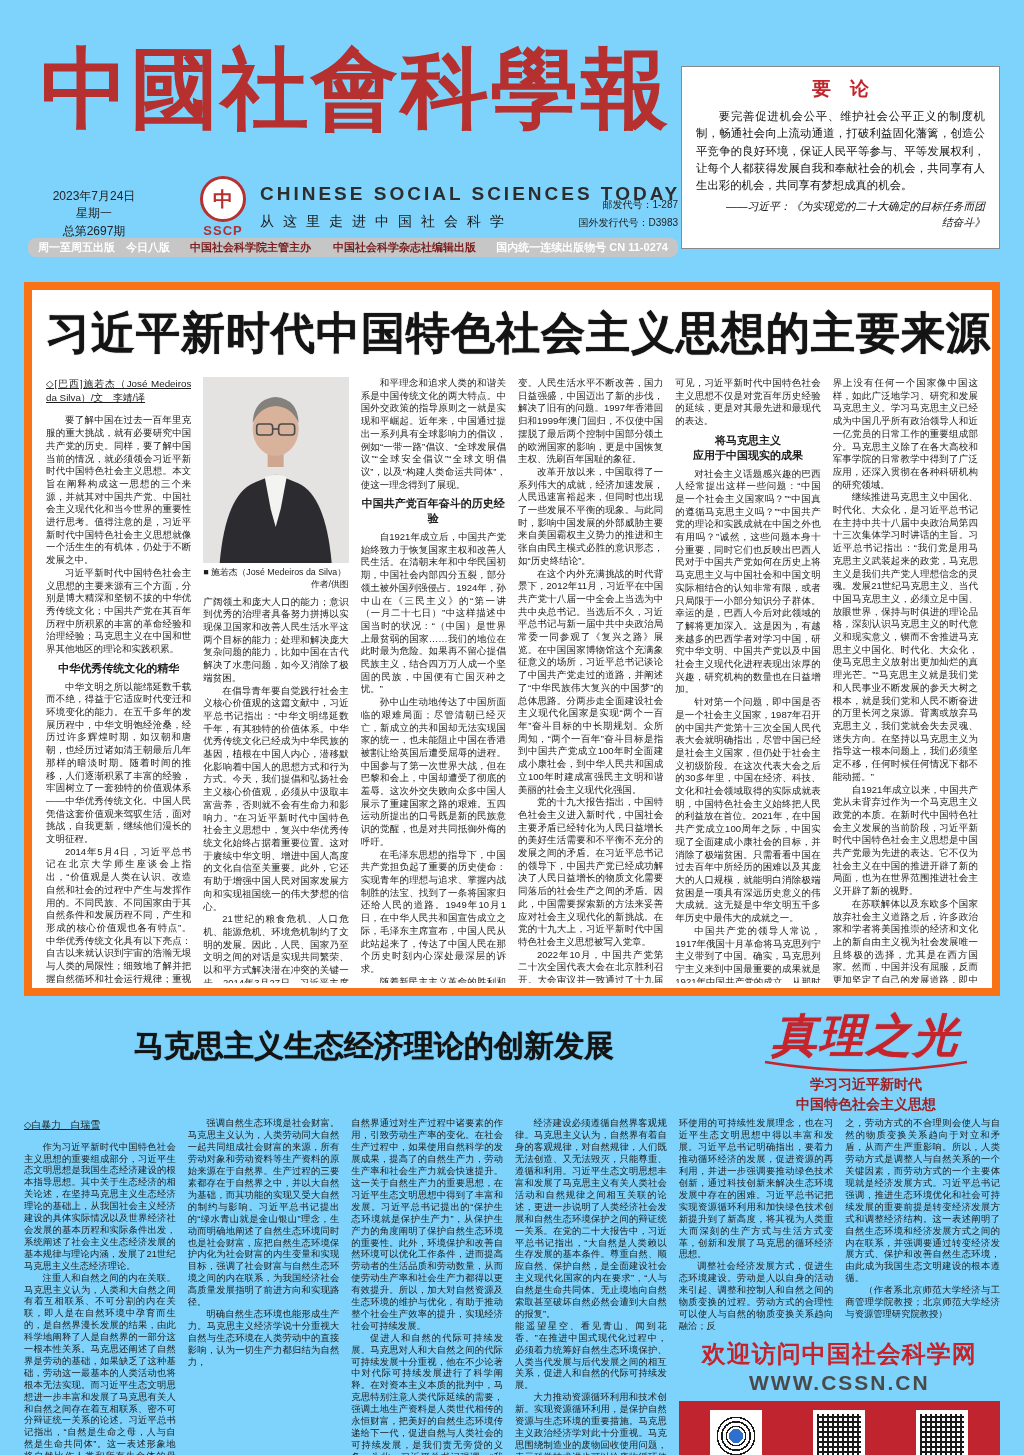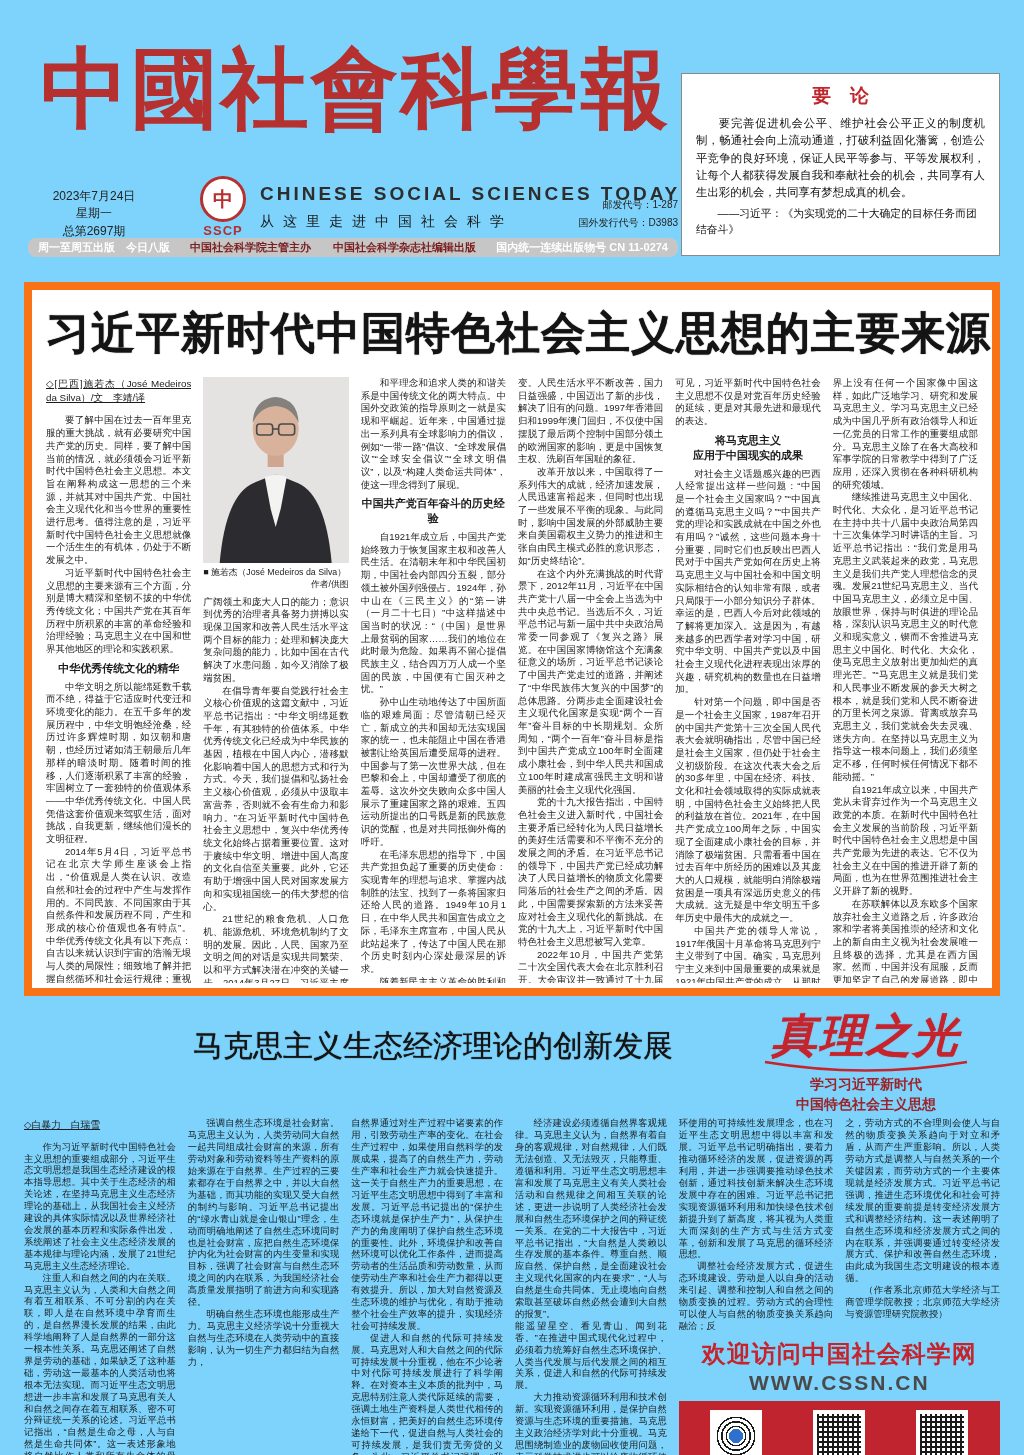--- a/index.html
+++ b/index.html
@@ -20,46 +20,46 @@
   .eng-title{font-size:19px;color:#2d2d2d;letter-spacing:3px;font-weight:bold;white-space:nowrap;}
   .slogan{margin-top:8px;font-size:14px;letter-spacing:9px;color:#1a1a1a;white-space:nowrap;}
   .postal{position:absolute;left:530px;top:196px;width:148px;text-align:right;
      font-size:10px;line-height:1.8;color:#222;white-space:nowrap;}
   .gray-bar{position:absolute;left:28px;top:238px;width:650px;height:19px;background:#c6c6c6;
      display:flex;justify-content:space-between;align-items:center;padding:0 10px;
      font-size:11px;font-weight:bold;box-sizing:border-box;white-space:nowrap;border-radius:8px;}
   .gray-bar .w{color:#fff;}
   .gray-bar .r{color:#7a1f1f;}
   
-  .yaolun{position:absolute;left:681px;top:73px;width:319px;height:183px;border:1px solid #8a8a8a;
+  .yaolun{position:absolute;left:681px;top:66px;width:319px;height:183px;border:1px solid #8a8a8a;
      padding:9px 14px;box-sizing:border-box;background:#fff;}
   .yaolun-title{text-align:center;color:#c0272d;font-size:19px;font-weight:bold;margin-bottom:6px;}
   .yaolun-body{font-size:11.4px;line-height:1.52;text-align:justify;text-indent:2em;margin:0;color:#111;}
-  .yaolun-attr{font-size:10.8px;line-height:1.5;margin:3px 0 0;text-indent:2em;color:#111;}
+  .yaolun-attr{font-style:italic;font-size:10.8px;line-height:1.5;margin:3px 0 0;text-indent:2em;color:#111;text-align:right;}
   
   .main-box{position:absolute;left:24px;top:282px;width:976px;height:714px;border:8px solid #f97316;
      box-sizing:border-box;padding:12px 14px 8px;background:#fff;}
   .main-headline{margin:2px 0 14px;text-align:center;font-size:44px;font-weight:900;color:#141414;
      letter-spacing:1px;text-shadow:0 0 1px #141414;white-space:nowrap;}
   .cols{display:flex;gap:12px;height:606px;overflow:hidden;}
   .col{flex:1;font-size:9.5px;line-height:12.7px;text-align:justify;overflow:hidden;}
   .para{margin:0;text-indent:2em;}
   .para.cont{text-indent:0;}
   .byline{text-decoration:underline;font-size:9.8px;line-height:1.45;margin:0 0 9px;}
   .sec-head{font-weight:bold;text-align:center;font-size:11px;line-height:1.35;margin:5px 0;white-space:pre-line;}
   .author-note{margin:0;text-indent:2em;}
   
   .photo{height:186px;background:linear-gradient(#edecea,#d9d8d6);margin-bottom:3px;overflow:hidden;}
   .photo svg{display:block;width:100%;height:100%;}
   .photo-caption{font-size:8.8px;line-height:1.4;margin-bottom:5px;}
   .photo-caption .credit{display:block;text-align:right;}
   
   .bottom{position:absolute;left:24px;top:1010px;width:976px;height:440px;}
   .bottom-top{display:flex;align-items:flex-start;}
-  .eco-headline{flex:1;text-align:center;font-size:30px;font-weight:400;color:#141414;
+  .eco-headline{flex:1;font-size:30px;font-weight:700;color:#141414;
      margin:16px 0 6px;padding-left:110px;text-shadow:0 0 1px #141414;white-space:nowrap;}
   .truth-light{width:268px;text-align:center;padding-top:2px;}
   .tl-title{font-size:45px;font-weight:900;color:#c5242c;font-style:italic;letter-spacing:2px;
      text-shadow:0 0 1px #c5242c;line-height:1.05;}
   .tl-sub{font-size:14px;font-weight:bold;color:#9c2328;line-height:1.4;}
   .bottom-body{display:flex;gap:12px;margin-top:4px;}
   .b-left{flex:4;display:flex;gap:12px;height:372px;overflow:hidden;}
   .b-right{flex:2;display:flex;flex-direction:column;}
   .br-cols{display:flex;gap:12px;height:212px;overflow:hidden;}
   .bcol{flex:1;font-size:9.3px;line-height:11.9px;text-align:justify;overflow:hidden;}

